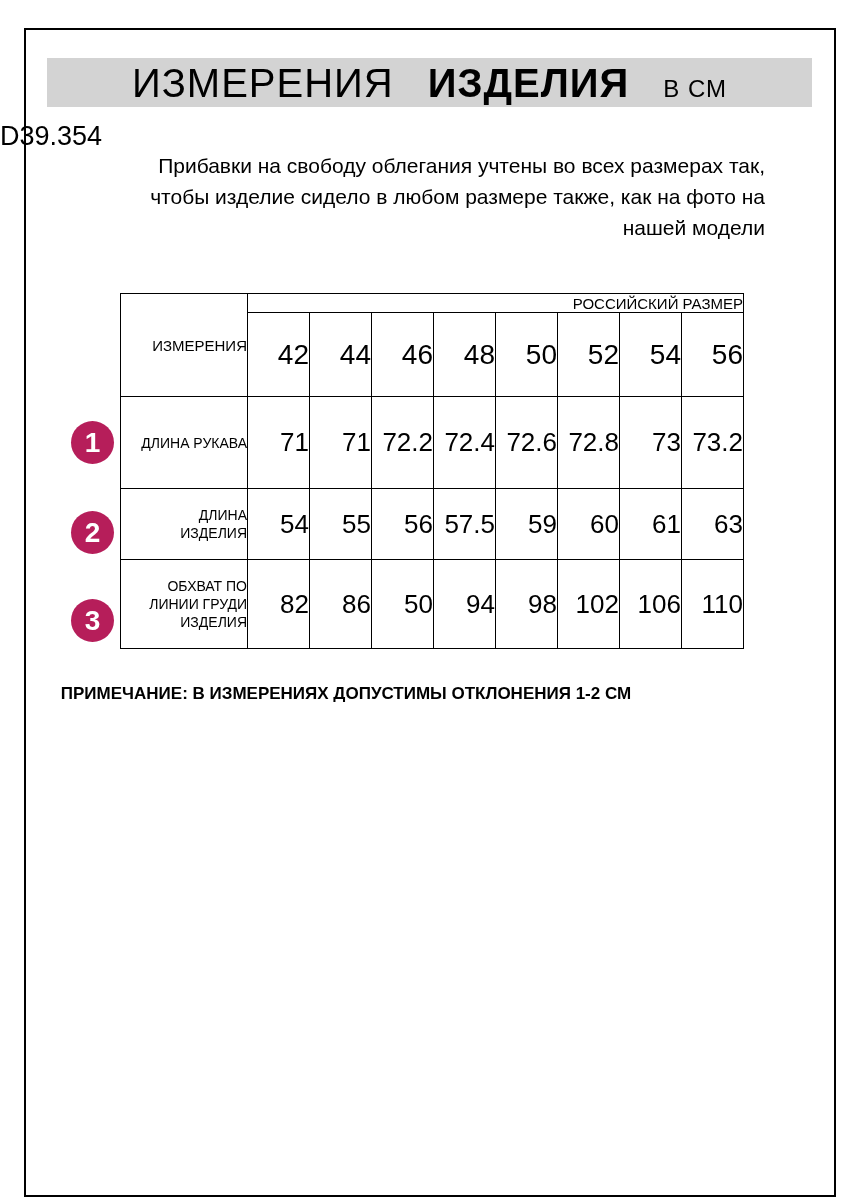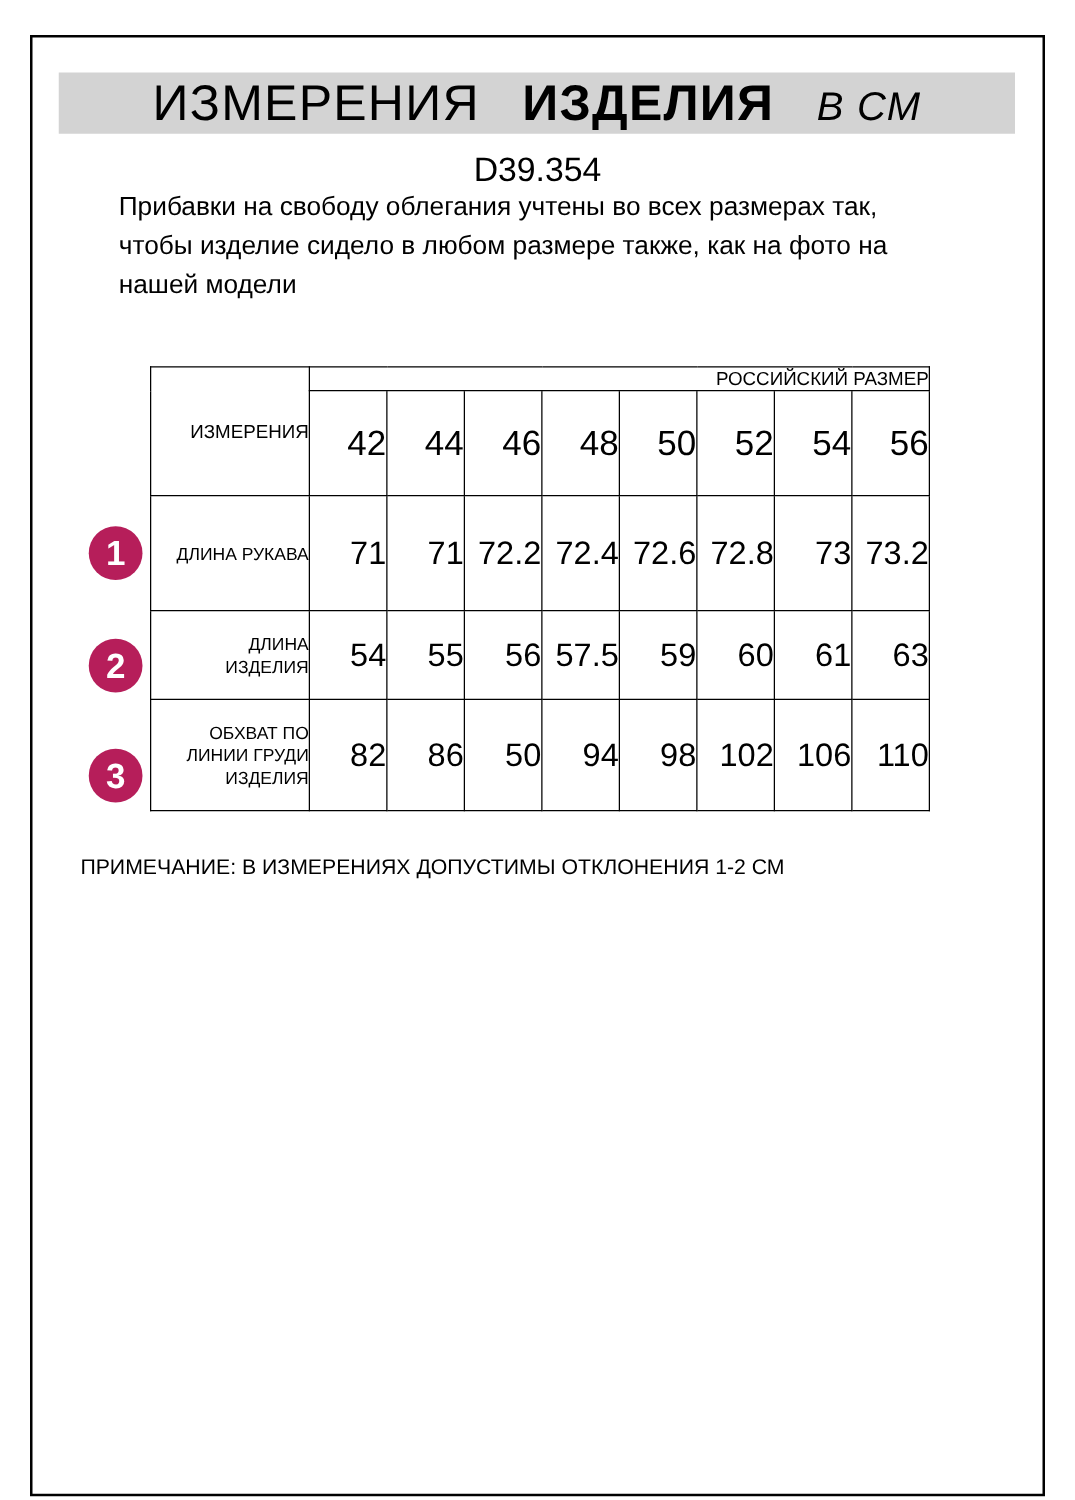--- a/index.html
+++ b/index.html
@@ -23,34 +23,34 @@
     width: 765px; height: 49px;
     background: #d3d3d3;
     display: flex;
     align-items: baseline;
     justify-content: center;
     column-gap: 34px;
     padding-top: 5px;
   }
   .title-main  { font-size: 40px; font-weight: 400; letter-spacing: 1px; line-height: 40px; }
   .title-bold  { font-size: 40px; font-weight: 700; letter-spacing: 1px; line-height: 40px; }
-  .title-units { font-size: 32px; font-weight: 400; letter-spacing: 1px; font-style: italic; }
+  .title-units { font-size: 24px; font-weight: 400; letter-spacing: 1px; }
   .product-code {
     position: absolute;
     left: 0; top: 121px;
     width: 860px;
-    text-align: center;
+    text-align: left;
     font-size: 27px;
     font-weight: 400;
   }
   .description {
     position: absolute;
     left: 95px; top: 150px;
     width: 670px;
-    text-align: left;
+    text-align: right;
     font-size: 21px;
     line-height: 31px;
   }
   .size-table-wrap {
     position: absolute;
     left: 120px; top: 293px;
   }
   table.size-table {
     border-collapse: collapse;
     table-layout: fixed;
@@ -89,21 +89,21 @@
   }
   .badge-1 { top: 421px; }
   .badge-2 { top: 511px; }
   .badge-3 { top: 599px; }
   .note {
     position: absolute;
     left: 0; top: 684px;
     width: 692px;
     text-align: center;
     font-size: 17px;
-    font-weight: 400;
+    font-weight: 700;
   }
 </style>
 </head>
 <body>
 
 <div class="frame"></div>
 
 <div class="title-bar">
   <span class="title-main">ИЗМЕРЕНИЯ</span>
   <span class="title-bold">ИЗДЕЛИЯ</span>

